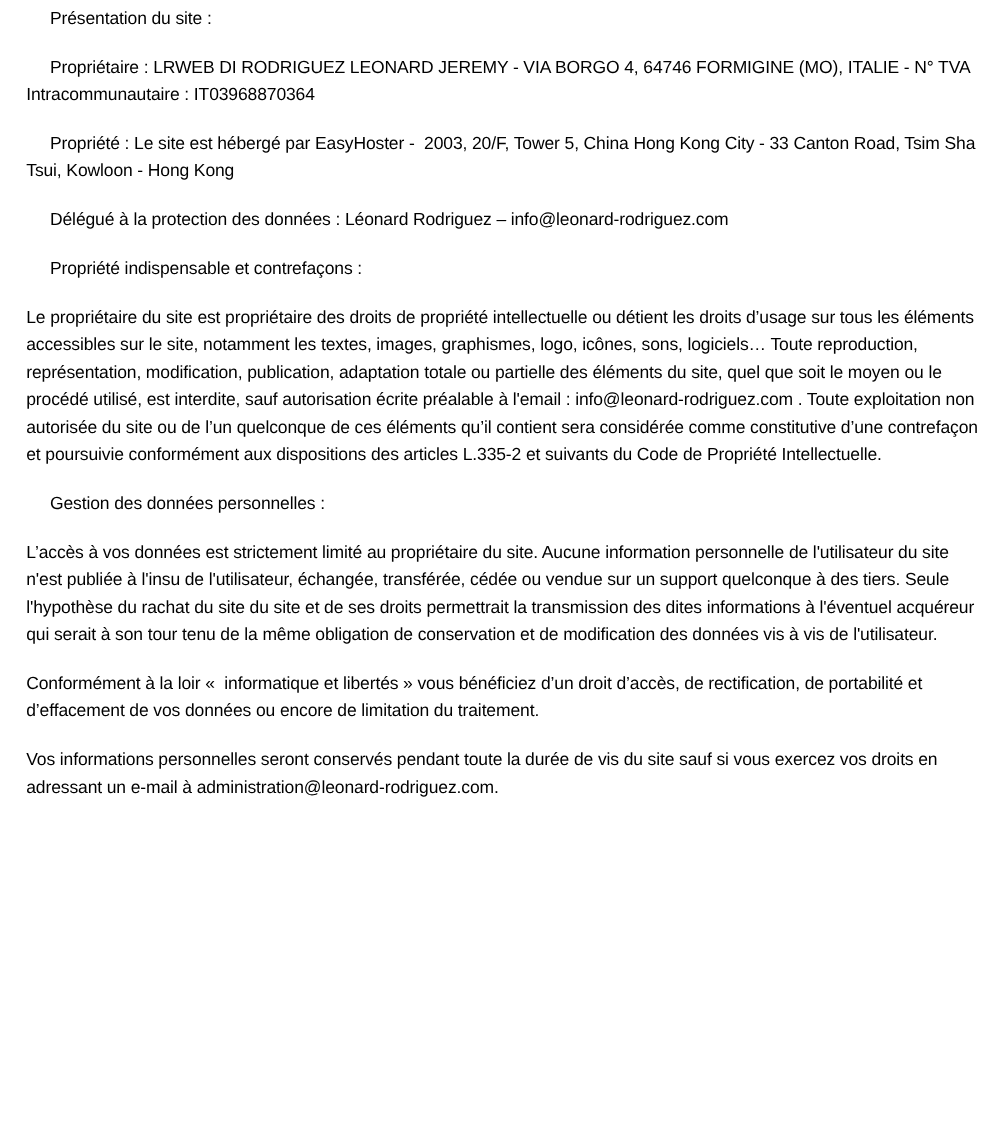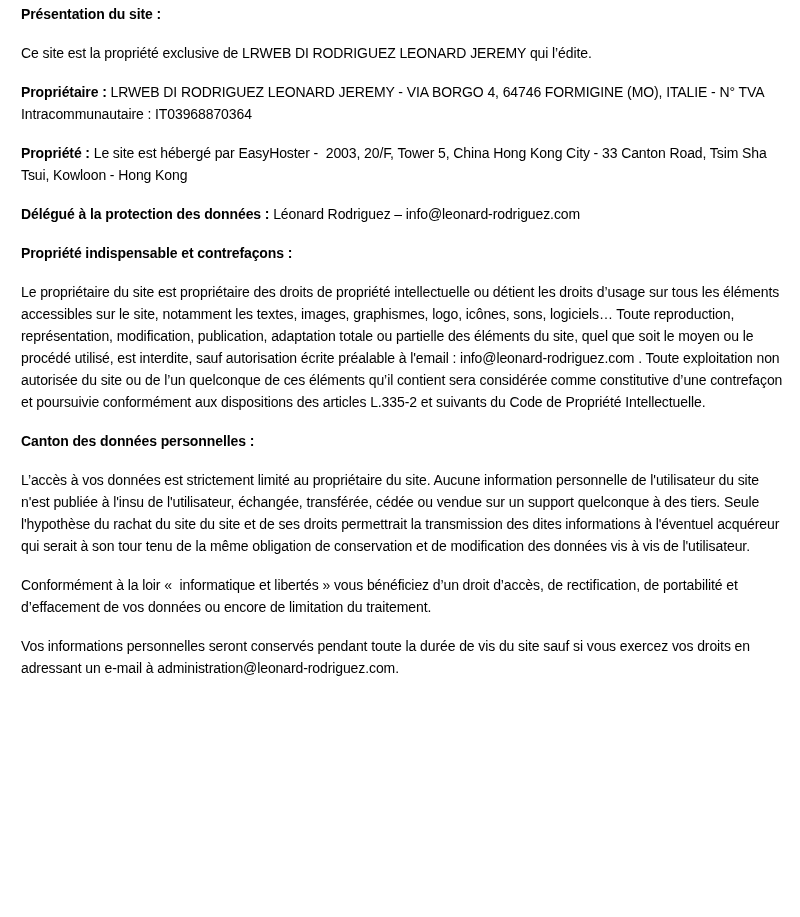--- a/index.html
+++ b/index.html
@@ -20,48 +20,48 @@
     padding: 3px 9px 0 21px;
     font-size: 14px;
     line-height: 22px;
     letter-spacing: -0.1px;
   }
   .doc p {
     margin: 0 0 17px 0;
   }
   .doc p.heading,
   .doc strong {
-    font-weight: 700;
+    font-weight: 400;
+    margin-left: 19px;
   }
   .doc p:last-child {
     margin-bottom: 0;
   }
 </style>
 </head>
 <body>
 
 <div class="doc">
 
   <p class="heading">Présentation du site :</p>
 
-  <p>Ce site est la propriété exclusive de LRWEB DI RODRIGUEZ LEONARD JEREMY qui l’édite.</p>
 
   <p><strong>Propriétaire :</strong><span> LRWEB DI RODRIGUEZ LEONARD JEREMY - VIA BORGO 4, 64746 FORMIGINE (MO), ITALIE - N° TVA Intracommunautaire : IT03968870364</span></p>
 
 
 
   <p><strong>Propriété :</strong><span> Le site est hébergé par EasyHoster - &nbsp;2003, 20/F, Tower 5, China Hong Kong City - 33 Canton Road, Tsim Sha Tsui, Kowloon - Hong Kong</span></p>
 
   <p><strong>Délégué à la protection des données :</strong><span> Léonard Rodriguez – info@leonard-rodriguez.com</span></p>
 
   <p class="heading">Propriété indispensable et contrefaçons :</p>
 
   <p>Le propriétaire du site est propriétaire des droits de propriété intellectuelle ou détient les droits d’usage sur tous les éléments accessibles sur le site, notamment les textes, images, graphismes, logo, icônes, sons, logiciels… Toute reproduction, représentation, modification, publication, adaptation totale ou partielle des éléments du site, quel que soit le moyen ou le procédé utilisé, est interdite, sauf autorisation écrite préalable à l'email : info@leonard-rodriguez.com . Toute exploitation non autorisée du site ou de l’un quelconque de ces éléments qu’il contient sera considérée comme constitutive d’une contrefaçon et poursuivie conformément aux dispositions des articles L.335-2 et suivants du Code de Propriété Intellectuelle.</p>
 
-  <p class="heading">Canton des données personnelles :</p>
+  <p class="heading">Gestion des données personnelles :</p>
 
 
   <p>L’accès à vos données est strictement limité au propriétaire du site. Aucune information personnelle de l'utilisateur du site n'est publiée à l'insu de l'utilisateur, échangée, transférée, cédée ou vendue sur un support quelconque à des tiers. Seule l'hypothèse du rachat du site du site et de ses droits permettrait la transmission des dites informations à l'éventuel acquéreur qui serait à son tour tenu de la même obligation de conservation et de modification des données vis à vis de l'utilisateur.</p>
 
   <p>Conformément à la loir « &nbsp;informatique et libertés » vous bénéficiez d’un droit d’accès, de rectification, de portabilité et d’effacement de vos données ou encore de limitation du traitement.</p>
 
   <p>Vos informations personnelles seront conservés pendant toute la durée de vis du site sauf si vous exercez vos droits en adressant un e-mail à administration@leonard-rodriguez.com.</p>
 
 </div>
 

